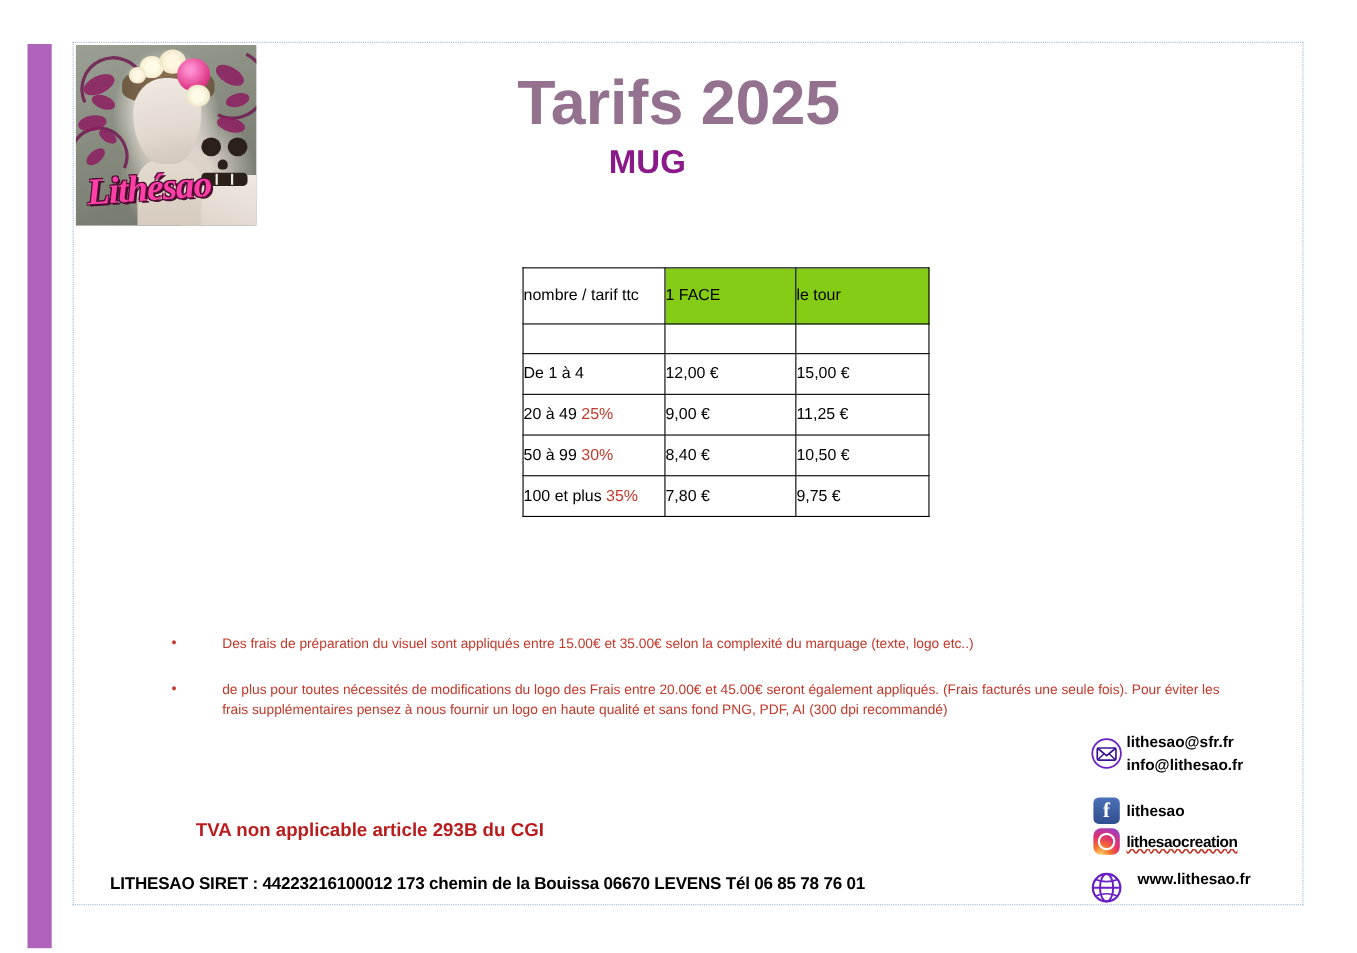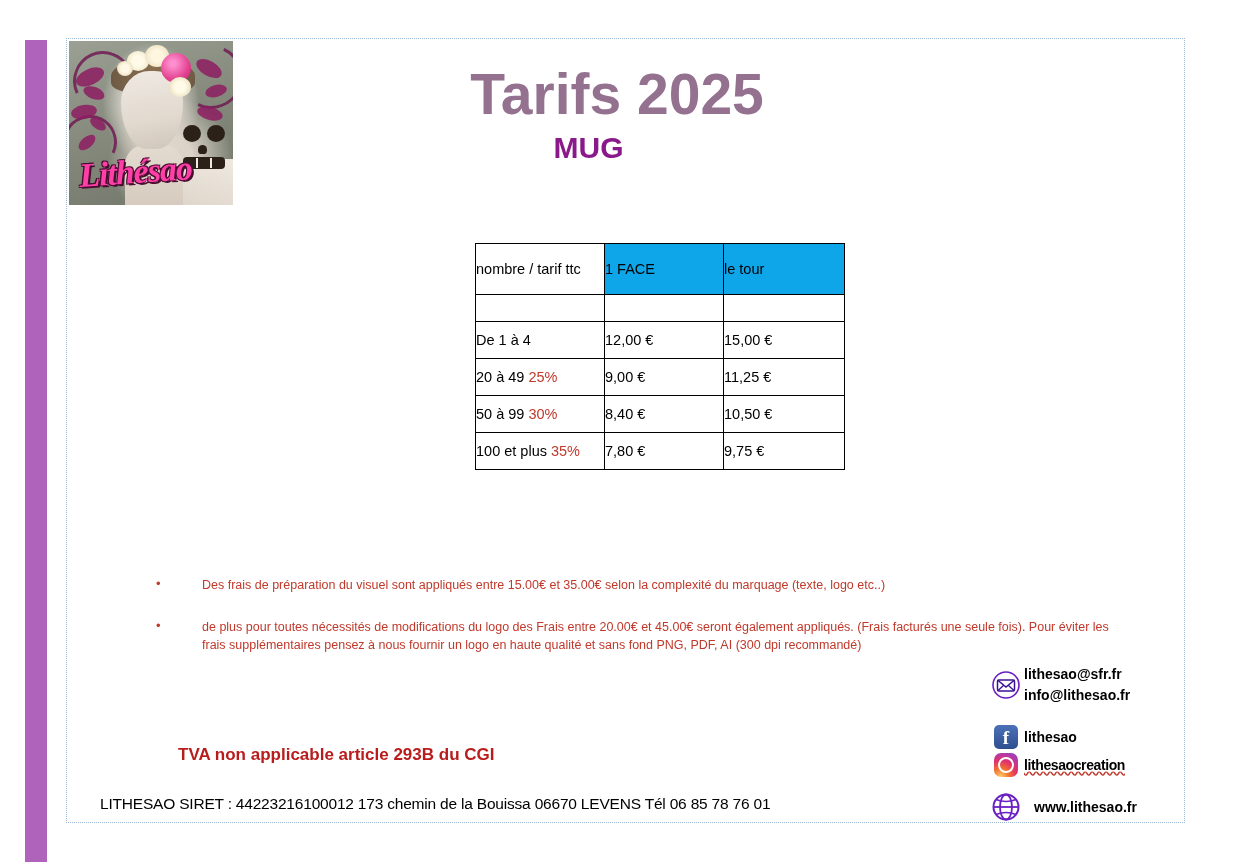--- a/index.html
+++ b/index.html
@@ -199,21 +199,21 @@
   .price-table td {
     border: 1.6px solid #000;
     text-align: left;
     vertical-align: middle;
     padding: 0;
   }
   .col-a { width: 128px; }
   .col-b { width: 118px; }
   .col-c { width: 120px; }
   .hdr-row td { height: 50px; }
-  .hdr-fill { background: #0ea5e9; }
+  .hdr-fill { background: #84cc16; }
   .gap-row td { height: 26px; }
   .data-row td { height: 36px; }
   .pct { color: #c0392b; }
 
   
   .bullets {
     position: absolute;
     left: 156px;
     top: 576px;
     width: 960px;
@@ -237,21 +237,20 @@
   .contact {
     position: absolute;
     left: 988px;
     top: 666px;
     width: 230px;
     font-size: 14px;
     font-weight: bold;
   }
   .contact-group {
     display: flex;
-    align-items: center;
   }
   .c-mail  { margin-bottom: 22px; }
   .c-social{ margin-bottom: 14px; }
   .icon-slot {
     flex: 0 0 36px;
     display: flex;
     align-items: center;
     justify-content: center;
   }
   .mail-lines { display: flex; flex-direction: column; gap: 5px; }
@@ -295,21 +294,21 @@
     top: 745px;
     font-size: 17px;
     font-weight: bold;
     color: #b91c1c;
   }
   .siret-line {
     position: absolute;
     left: 100px;
     top: 795px;
     font-size: 15.5px;
-    font-weight: normal;
+    font-weight: bold;
     color: #000;
     letter-spacing: -0.2px;
   }
 </style>
 </head>
 <body>
 
 <div class="slide-frame"></div>
 
 <div class="purple-bar"></div>

